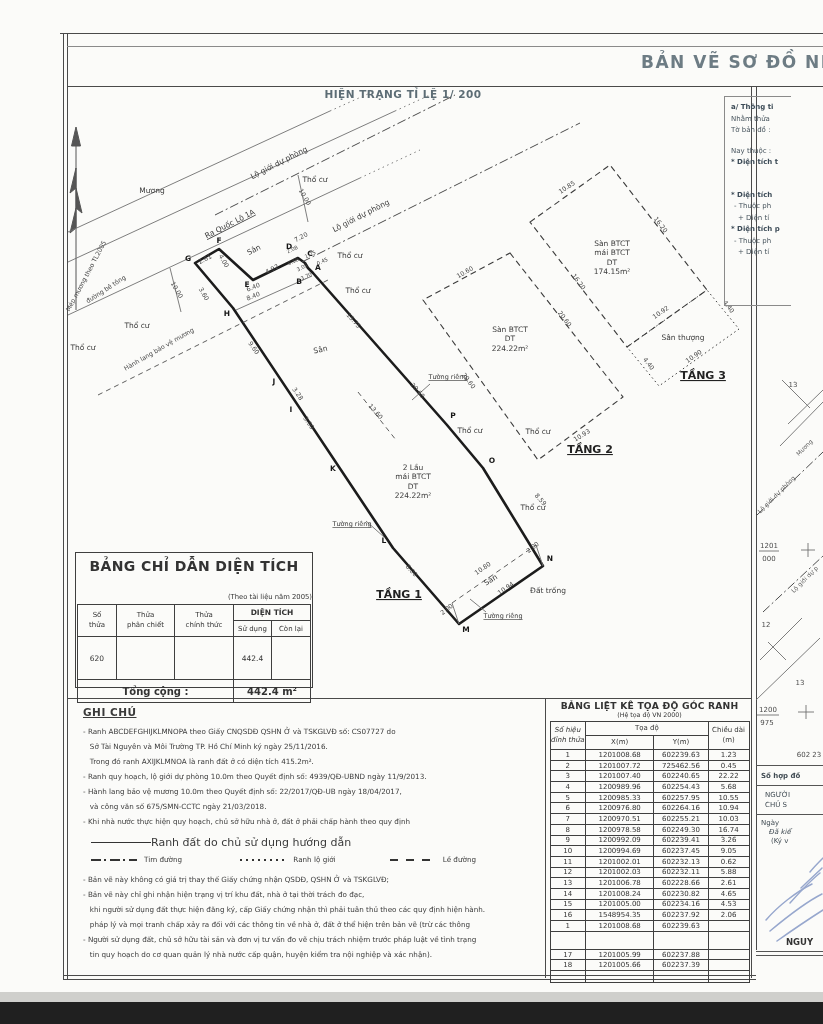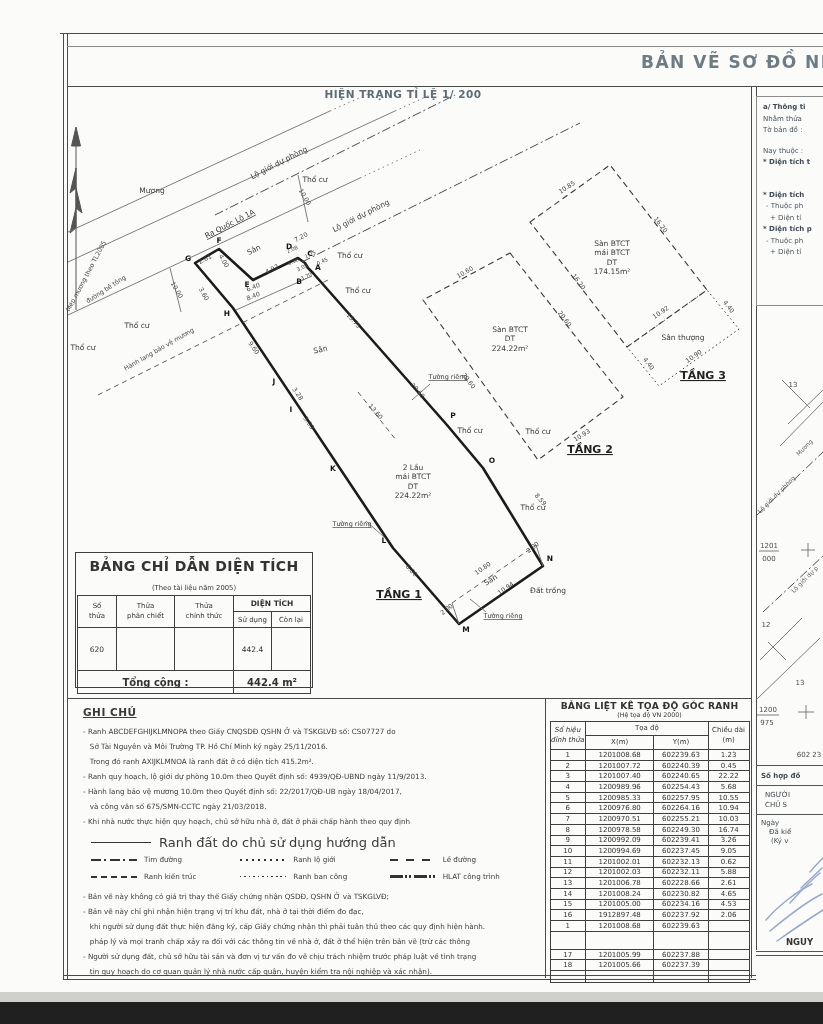--- a/index.html
+++ b/index.html
@@ -25,21 +25,21 @@
   svg .dim{font-size:6.3px;fill:#474747;text-anchor:middle;}
   svg .dimxs{font-size:5.2px;fill:#474747;text-anchor:middle;}
   svg .pt{font-size:7.5px;font-weight:bold;fill:#161616;text-anchor:middle;}
   svg .bldg{font-size:7.5px;text-anchor:middle;}
   svg .floor{font-size:11px;font-weight:bold;text-decoration:underline;text-anchor:middle;fill:#222;}
   svg .mini{font-size:7px;text-anchor:middle;fill:#4c4c4c;}
   svg .mini-s{font-size:6px;text-anchor:middle;fill:#5a5a5a;}
   
   .area-box{position:absolute;left:75px;top:552px;width:238px;height:136px;border:1.3px solid #3f3f3f;box-sizing:border-box;color:#333;}
   .area-box .tt{text-align:center;font-size:14px;font-weight:bold;margin-top:5px;letter-spacing:.4px;}
-  .area-box .st{text-align:center;font-size:6.8px;margin-top:10px;}
+  .area-box .st{text-align:right;font-size:6.8px;margin-top:19px;}
   table.grid{border-collapse:collapse;margin:3px auto 0;}
   table.grid td,table.grid th{border:1px solid #3f3f3f;font-weight:normal;text-align:center;padding:0;font-size:7px;color:#333;}
   .area-tbl td,.area-tbl th{height:15px;}
   .area-tbl .h2{white-space:pre-line;line-height:1.35;}
   .area-tbl .dt{font-size:7.5px;font-weight:bold;}
   .area-tbl .val{font-size:7.5px;height:42px;}
   .area-tbl .tot{font-size:10px;font-weight:bold;height:22px;}
   
   .coord-box{position:absolute;left:548px;top:700px;width:203px;color:#333;}
   .coord-box .tt{text-align:center;font-size:9.2px;font-weight:bold;letter-spacing:.2px;}
@@ -61,33 +61,33 @@
   .samp{display:inline-block;height:2px;width:46px;}
   .samp.solid{height:0;border-top:1.8px solid #333;}
   .samp.dashdot{background:repeating-linear-gradient(90deg,#333 0 10px,transparent 10px 13px,#333 13px 15px,transparent 15px 19px);}
   .samp.dotted{background:repeating-linear-gradient(90deg,#333 0 2px,transparent 2px 6px);}
   .samp.dashwide{background:repeating-linear-gradient(90deg,#333 0 8px,transparent 8px 16px);}
   .samp.dashed{background:repeating-linear-gradient(90deg,#333 0 6px,transparent 6px 10px);}
   .samp.dotfine{height:1.6px;background:repeating-linear-gradient(90deg,#333 0 1.5px,transparent 1.5px 4.5px);}
   .samp.dashdotdot{height:2.6px;background:repeating-linear-gradient(90deg,#333 0 13px,transparent 13px 15px,#333 15px 17px,transparent 17px 19px,#333 19px 21px,transparent 21px 24px);}
   .samp.w60{width:60px;}
   
-  .info-box{position:absolute;left:756px;top:96px;width:67px;height:210px;border:1px solid #8a8a8a;border-right:none;box-sizing:border-box;padding:5px 0 0 6px;color:#46535c;}
+  .info-box{position:absolute;left:724px;top:96px;width:67px;height:210px;border:1px solid #8a8a8a;border-right:none;box-sizing:border-box;padding:5px 0 0 6px;color:#46535c;}
   .info-box div{font-size:7px;line-height:11.5px;white-space:nowrap;}
   .info-box .b{font-weight:bold;color:#3c4b57;}
   .info-box .g1{margin-top:9px;}
   .info-box .g2{margin-top:21px;}
   .info-box .i1{padding-left:3px;}
   .info-box .i2{padding-left:7px;}
   
   .sign-box{position:absolute;left:756px;top:765px;width:67px;border-top:1.1px solid #555;color:#3f4a52;font-size:7px;}
   .sign-box .r1{padding:6px 0 5px 5px;font-weight:bold;border-bottom:1px solid #555;white-space:nowrap;}
   .sign-box .r2{padding:4px 16px 4px 9px;border-bottom:1px solid #555;line-height:10px;white-space:nowrap;}
   .sign-box .ngay{padding:4px 0 0 5px;}
-  .sign-box .daki{padding:1px 0 0 13px;}
+  .sign-box .daki{padding:1px 0 0 13px;font-style:italic;}
   .sign-box .kyv{padding:1px 0 0 15px;}
   .sign-box .sp{height:92px;}
   .sign-box .nguy{padding-left:30px;font-weight:bold;font-size:8.5px;color:#333;}
   .sign-box .dbl{margin-top:4px;height:3px;border-top:1.1px solid #555;border-bottom:1.1px solid #555;}
   
   .band-gray{position:absolute;left:0;top:992px;width:823px;height:10px;background:#cfcfcc;}
   .band-dark{position:absolute;left:0;top:1002px;width:823px;height:22px;background:#202020;}
 </style>
 </head>
 <body>
@@ -311,21 +311,21 @@
       <tbody id="coord-body">
           <tr>
             <td>1</td>
             <td>1201008.68</td>
             <td>602239.63</td>
             <td>1.23</td>
           </tr>
           <tr>
             <td>2</td>
             <td>1201007.72</td>
-            <td>602240.39</td>
+            <td>725462.56</td>
             <td>0.45</td>
           </tr>
           <tr>
             <td>3</td>
             <td>1201007.40</td>
             <td>602240.65</td>
             <td>22.22</td>
           </tr>
           <tr>
             <td>4</td>
@@ -394,21 +394,21 @@
             <td>4.65</td>
           </tr>
           <tr>
             <td>15</td>
             <td>1201005.00</td>
             <td>602234.16</td>
             <td>4.53</td>
           </tr>
           <tr>
             <td>16</td>
-            <td>1912897.48</td>
+            <td>1548954.35</td>
             <td>602237.92</td>
             <td>2.06</td>
           </tr>
           <tr>
             <td>1</td>
             <td>1201008.68</td>
             <td>602239.63</td>
             <td></td>
           </tr>
           <tr class="gap">
@@ -446,56 +446,42 @@
         <div class="bullet">   Sở Tài Nguyên và Môi Trường TP. Hồ Chí Minh ký ngày 25/11/2016.</div>
         <div class="bullet">   Trong đó ranh AXIJKLMNOA là ranh đất ở có diện tích 415.2m².</div>
         <div class="bullet">- Ranh quy hoạch, lộ giới dự phòng 10.0m theo Quyết định số: 4939/QĐ-UBND ngày 11/9/2013.</div>
         <div class="bullet">- Hành lang bảo vệ mương 10.0m theo Quyết định số: 22/2017/QĐ-UB ngày 18/04/2017,</div>
         <div class="bullet">   và công văn số 675/SMN-CCTC ngày 21/03/2018.</div>
         <div class="bullet">- Khi nhà nước thực hiện quy hoạch, chủ sở hữu nhà ở, đất ở phải chấp hành theo quy định</div>
       </div>
     <div class="legend">
       <div class="leg-row">
         <span class="samp solid w60"></span>
-        <span class="lbl" style="font-size:13px;margin-left:8px;">Ranh  đất do chủ sử dụng hướng dẫn</span>
+        <span class="lbl" style="font-size:11px;margin-left:0;">Ranh  đất do chủ sử dụng hướng dẫn</span>
       </div>
       <div id="legend-rows">
           <div class="leg-row">
             <span class="leg-item">
               <span class="samp dashdot"></span>
               <span class="lbl">Tim đường</span>
             </span>
             <span class="leg-item">
               <span class="samp dotted"></span>
               <span class="lbl">Ranh lộ giới</span>
             </span>
             <span class="leg-item">
               <span class="samp dashwide"></span>
               <span class="lbl">Lề đường</span>
             </span>
           </div>
-          <div class="leg-row">
-            <span class="leg-item">
-              <span class="samp dashed"></span>
-              <span class="lbl">Ranh kiến trúc</span>
-            </span>
-            <span class="leg-item">
-              <span class="samp dotfine"></span>
-              <span class="lbl">Ranh ban công</span>
-            </span>
-            <span class="leg-item">
-              <span class="samp dashdotdot"></span>
-              <span class="lbl">HLAT công trình</span>
-            </span>
-          </div>
         </div>
     </div>
     <div id="notes-extra">
         <div class="bullet">- Bản vẽ này không có giá trị thay thế Giấy chứng nhận QSDĐ, QSHN Ở và TSKGLVĐ;</div>
-        <div class="bullet">- Bản vẽ này chỉ ghi nhận hiện trạng vị trí khu đất, nhà ở tại thời điểm đo đạc,</div>
+        <div class="bullet">- Bản vẽ này chỉ ghi nhận hiện trạng vị trí khu đất, nhà ở tại thời trách đo đạc,</div>
         <div class="bullet">   khi người sử dụng đất thực hiện đăng ký, cấp Giấy chứng nhận thì phải tuân thủ theo các quy định hiện hành.</div>
         <div class="bullet">   pháp lý và mọi tranh chấp xảy ra đối với các thông tin về nhà ở, đất ở thể hiện trên bản vẽ (trừ các thông</div>
         <div class="bullet">- Người sử dụng đất, chủ sở hữu tài sản và đơn vị tư vấn đo vẽ chịu trách nhiệm trước pháp luật về tình trạng</div>
         <div class="bullet">   tin quy hoạch do cơ quan quản lý nhà nước cấp quận, huyện kiểm tra nội nghiệp và xác nhận).</div>
       </div>
   </div>
 
   <div class="info-box">
     <div id="info-lines">
         <div class="b">a/ Thông ti</div>

